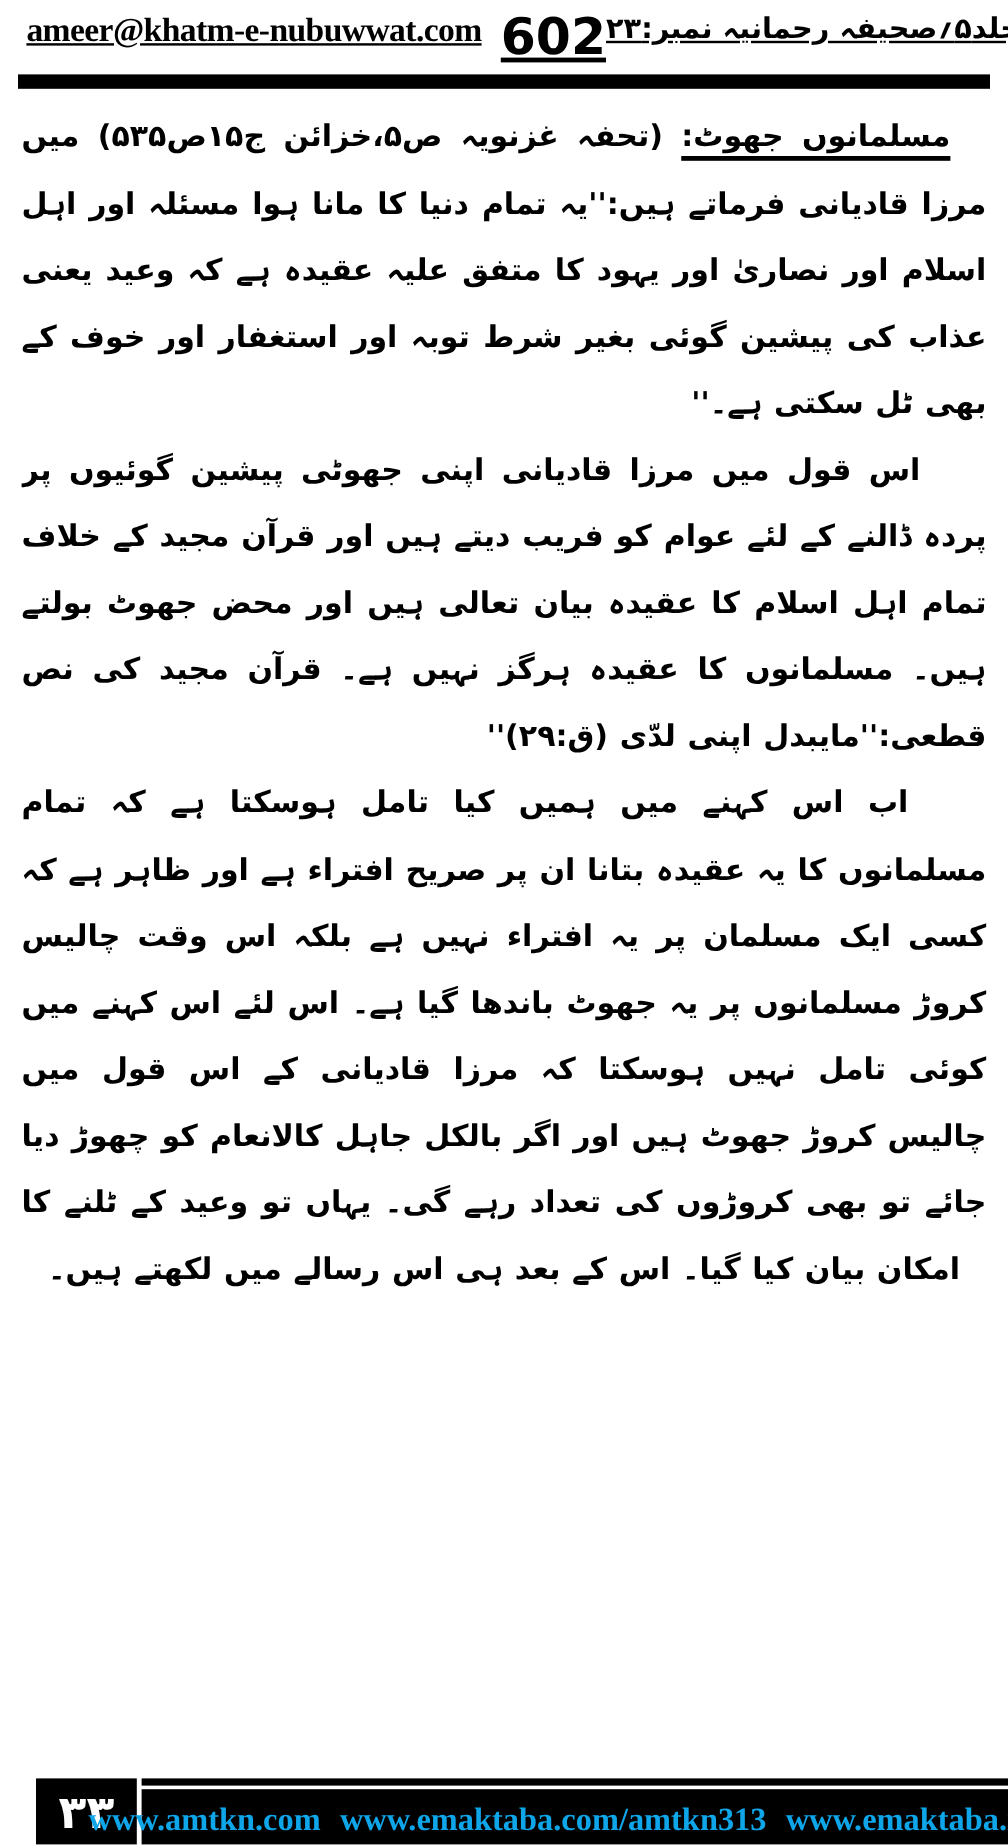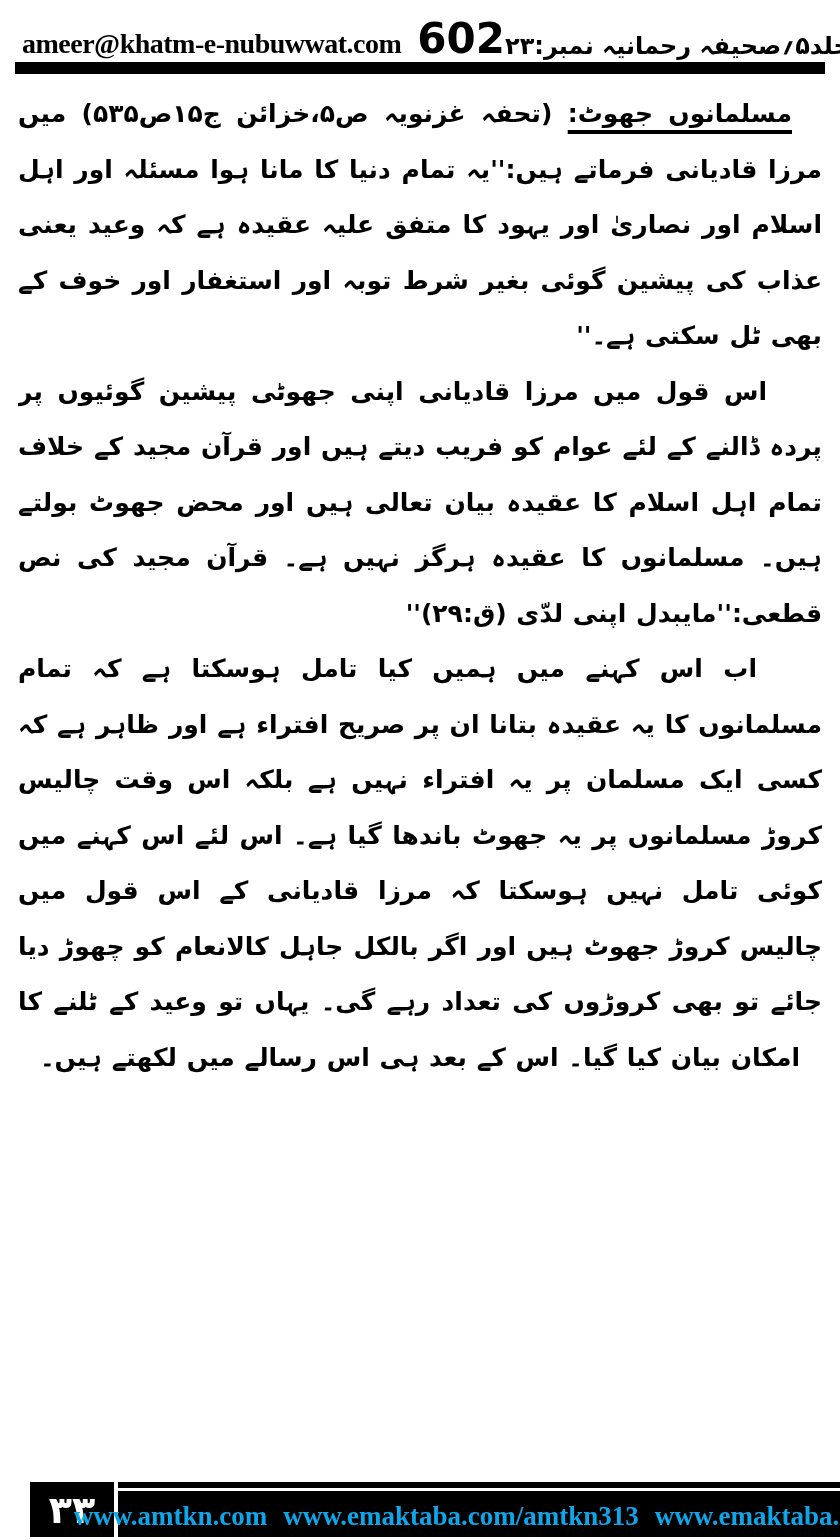--- a/index.html
+++ b/index.html
@@ -4,21 +4,21 @@
 <style>
   html,body{margin:0;padding:0;background:#888;}
   .page{
     position:relative;width:840px;height:1540px;background:#ffffff;
     margin:0 auto;overflow:hidden;color:#000;
     font-family:"DejaVu Sans",sans-serif;
   }
   
   .header{
     position:absolute;top:10px;left:22px;right:16px;height:50px;
-    display:flex;align-items:flex-end;
+    display:flex;align-items:flex-start;text-decoration:underline;
   }
   .email{
     font-family:"Liberation Serif",serif;font-weight:bold;font-size:28px;
     letter-spacing:-0.5px;white-space:nowrap;
   }
   .pagenum{
     font-family:"DejaVu Sans",sans-serif;font-weight:bold;font-size:42px;
     line-height:1;margin-left:16px;direction:rtl;
   }
   .htitle{

